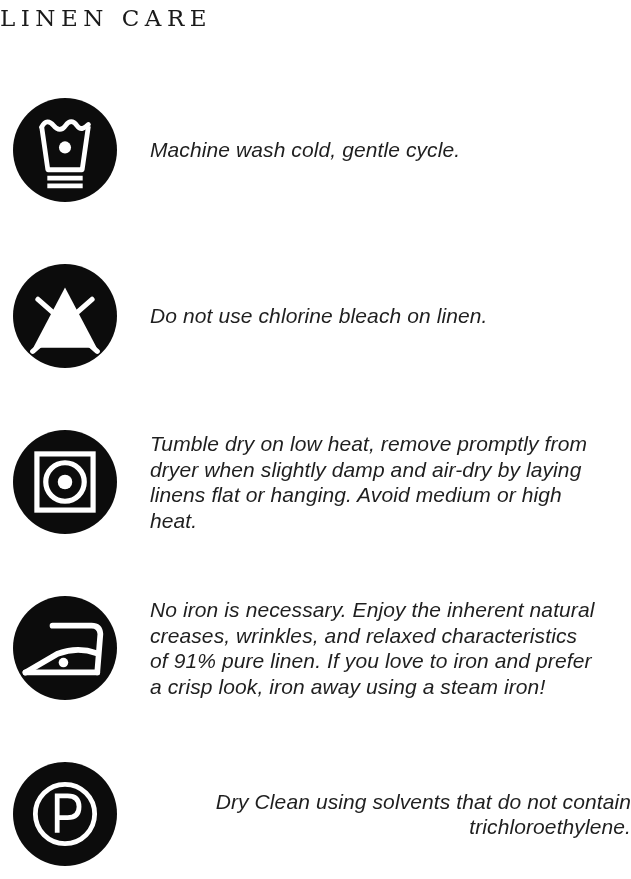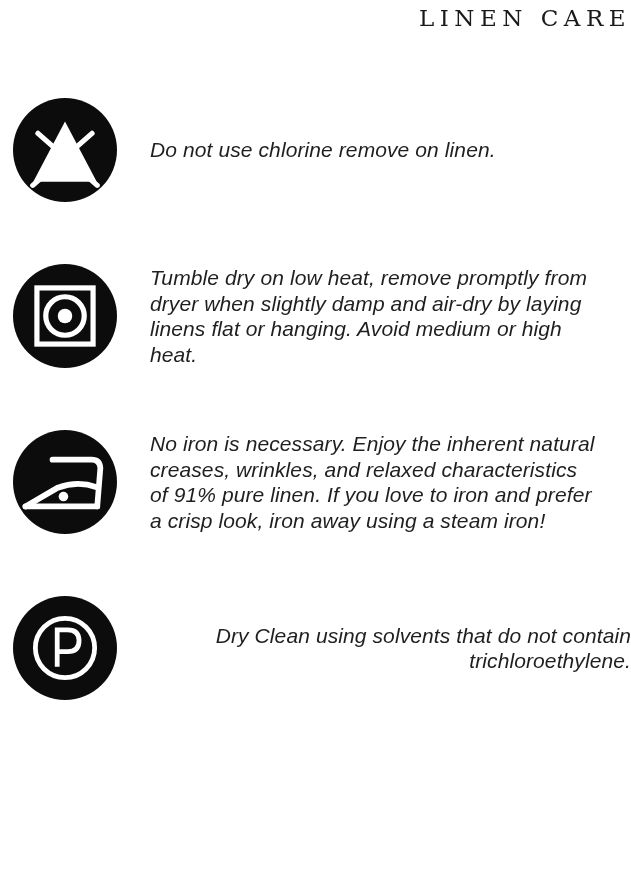--- a/index.html
+++ b/index.html
@@ -12,21 +12,21 @@
   html,body{margin:0;padding:0;background:var(--bg);}
   .page{
     position:relative;
     width:631px;height:879px;
     background:var(--bg);
     overflow:hidden;
     font-family:"Liberation Sans",sans-serif;
   }
   .title{
     padding-top:5px;
-    text-align:right;
+    text-align:left;
     font-family:"DejaVu Serif","Liberation Serif",serif;
     font-weight:400;
     font-size:23px;
     letter-spacing:5.5px;
     color:var(--title);
     line-height:27px;
   }
   .rows{margin-top:66px;}
   .care-row{
     display:flex;
@@ -54,28 +54,38 @@
 </style>
 </head>
 <body>
 
 <div class="page">
 
   <div class="title">LINEN CARE</div>
 
   <div class="rows">
 
+    <div class="care-row">
+      <svg class="icon" viewBox="0 0 100 100">
+        <circle class="disc" cx="50" cy="50" r="50"></circle>
+        <path class="wstroke" stroke-width="4.6" stroke-linejoin="round" d="M27.5,27 L33.5,69 L66.5,69 L72.5,27"></path>
+        <path class="wstroke" stroke-width="4.6" stroke-linecap="round" d="M27.5,28 C31,21.5 35,21.5 39,26.5 C43,31.5 47,31.5 50.5,26.5 C54,21.5 58,21.5 61.5,26.5 C65,31.5 69,29 72.5,25.5"></path>
+        <circle cx="50" cy="47.5" r="5.8" fill="#fff"></circle>
+        <path class="wstroke" stroke-width="4.6" d="M33,77 H67 M33,84.5 H67"></path>
+      </svg>
+      <div class="care-text">Machine wash cold, gentle cycle.</div>
+    </div>
 
     <div class="care-row">
       <svg class="icon" viewBox="0 0 100 100">
         <circle class="disc" cx="50" cy="50" r="50"></circle>
         <path class="wstroke" stroke-width="5" stroke-linecap="round" d="M24,34 L81,84 M76,34 L19,84"></path>
         <polygon points="50,22.5 19.5,80.5 80.5,80.5" fill="#fff"></polygon>
       </svg>
-      <div class="care-text">Do not use chlorine remove on linen.</div>
+      <div class="care-text">Do not use chlorine bleach on linen.</div>
     </div>
 
     <div class="care-row">
       <svg class="icon" viewBox="0 0 100 100">
         <circle class="disc" cx="50" cy="50" r="50"></circle>
         <rect class="wstroke" stroke-width="5" x="23" y="23" width="54" height="54"></rect>
         <circle class="wstroke" stroke-width="5" cx="50" cy="50" r="18.5"></circle>
         <circle cx="50" cy="50" r="7" fill="#fff"></circle>
       </svg>
       <div class="care-text">Tumble dry on low heat, remove promptly from

